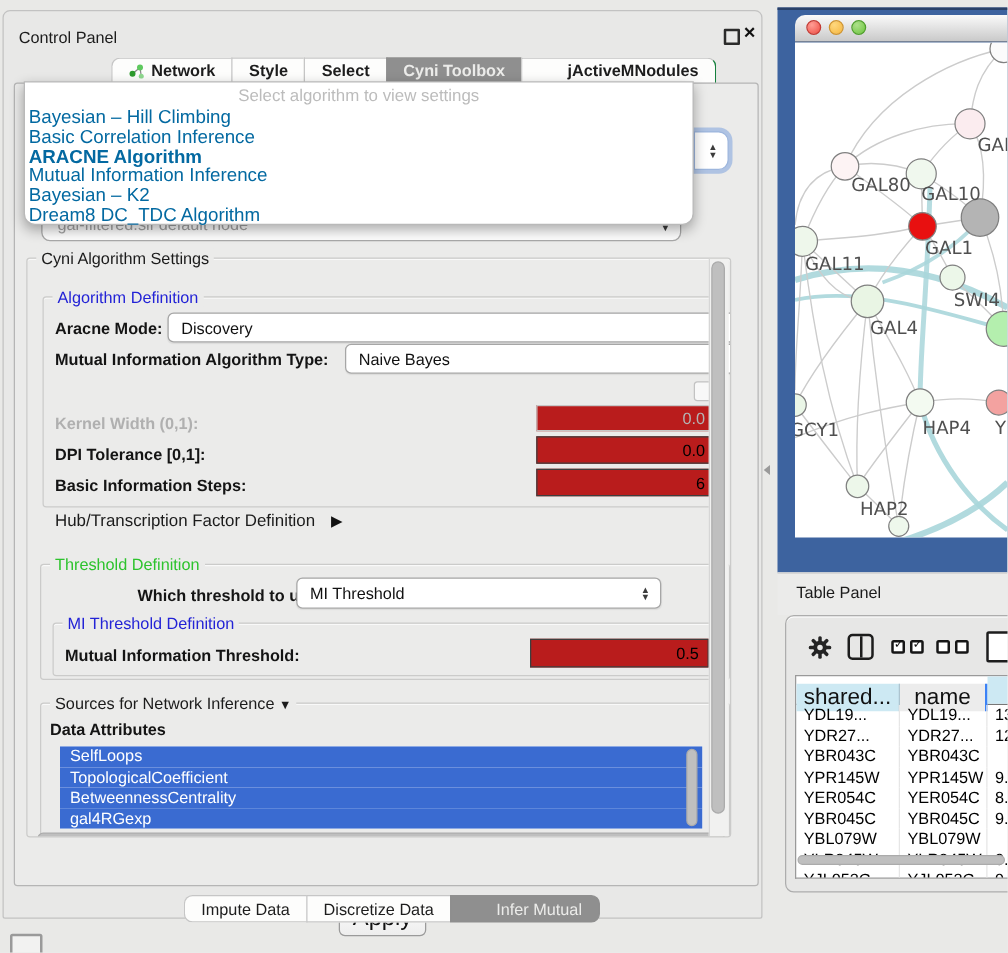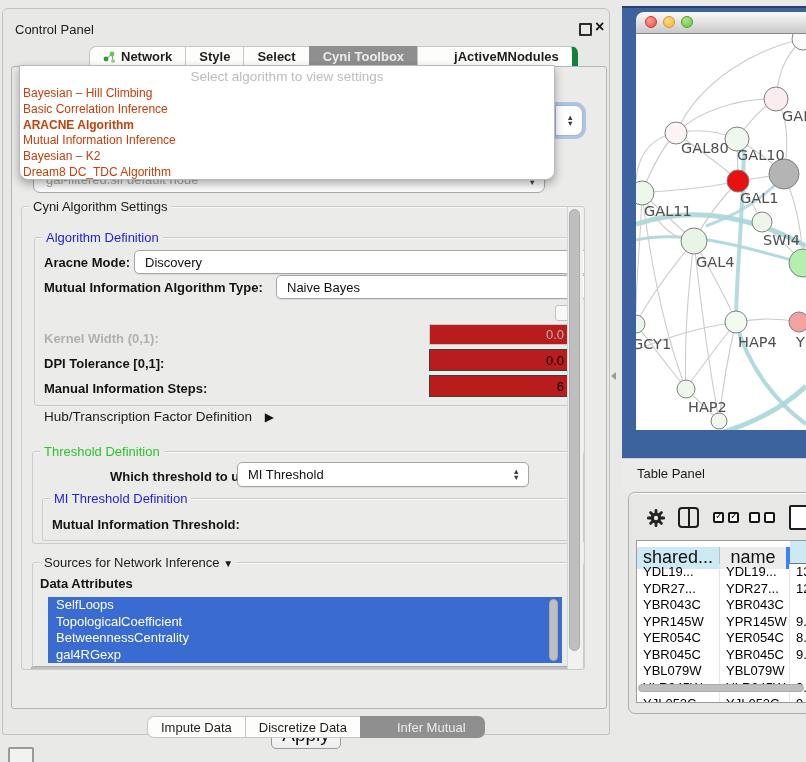--- a/index.html
+++ b/index.html
@@ -12,34 +12,34 @@
   #cp-title{left:12px;top:13px;font-size:13px;color:#1c1c1c;}
   #cp-float{left:576px;top:14px;width:9px;height:9px;border:2px solid #2b2b2b;border-radius:1px;}
   #cp-close{left:592px;top:9px;font-size:16px;font-weight:bold;color:#111;}
   
   .tabrow{display:flex;align-items:stretch;}
   #toptabs{left:86px;top:37px;height:21px;font-weight:bold;}
   #bottomtabs{left:144px;top:707px;height:22px;}
   .tab{display:flex;align-items:center;gap:5px;padding:0 13px;background:#fdfdfc;
        border:1px solid #c6c6c6;border-right:none;font-size:13px;color:#1d1d1d;}
   .tab:first-child{border-radius:7px 0 0 7px;}
-  .tab:last-child{border-right:6px solid #15803d;border-radius:0 7px 7px 0;padding-left:36px;}
+  .tab:last-child{border-right:1px solid #15803d;border-radius:0 7px 7px 0;padding-left:36px;}
   #toptabs .tab:first-child{border-radius:7px 0 0 0;}
   #toptabs .tab:last-child{border-radius:0 7px 0 0;}
   .tab.sel{background:#8f8f8f;color:#ececea;border-color:#8f8f8f;}
   
   #cp-content{left:8px;top:57px;width:596px;height:643px;background:#ebebea;
               border:1px solid #b5b5b5;border-radius:3px;box-sizing:border-box;}
   
   #algo-popup{left:16px;top:56px;width:536px;height:115px;background:#fff;
               border:1px solid #b9b9b9;border-radius:0 0 9px 9px;z-index:50;
               box-shadow:0 4px 10px rgba(0,0,0,.32);box-sizing:border-box;}
   #algo-placeholder{left:0;top:3px;width:100%;text-align:center;font-size:13.5px;color:#bcbcbc;}
   #popup-items{left:3px;top:20px;width:520px;}
-  .pitem{font-size:12px;line-height:15.8px;color:#c2410c;white-space:nowrap;}
+  .pitem{font-size:15px;line-height:15.8px;color:#0369a1;white-space:nowrap;}
   .pitem.bold{font-weight:bold;}
   
   #combo-fragment{left:552px;top:96px;width:28px;height:31px;background:#fff;
      border:1px solid #9db6dd;border-radius:0 8px 8px 0;box-sizing:border-box;
      box-shadow:0 0 0 3px rgba(115,155,220,.5);z-index:4;}
   
   #covered-combo{left:30px;top:157px;width:512px;height:27px;background:#fdfdfd;
      border:1px solid #a8a8a8;border-radius:7px;box-sizing:border-box;z-index:2;
      font-size:13px;color:#a3a3a3;display:flex;align-items:center;padding-left:12px;}
   
@@ -82,21 +82,21 @@
   #tp-title{left:637px;top:466px;font-size:13px;color:#1b1b1b;}
   #tp-window{left:628px;top:492px;width:190px;height:222px;background:#e7e7e6;
              border:1px solid #adadad;border-radius:7px;box-sizing:border-box;box-shadow:inset 0 1px 0 #fff;}
   .cbx{width:11px;height:11px;border:2px solid #161616;border-radius:2px;display:inline-block;
        box-sizing:border-box;position:relative;background:#fff;}
   .cbx .tick{position:absolute;left:0px;top:-4px;font-size:10px;font-weight:bold;color:#111;}
   #tp-table{left:636px;top:540px;width:200px;height:163px;background:#fff;border:1px solid #9a9a9a;
             border-right:none;box-sizing:border-box;overflow:hidden;}
   .th{height:22px;display:inline-flex;align-items:center;justify-content:center;font-size:18px;color:#111;
       border-right:1px solid #adc4cf;box-sizing:border-box;background:#cde9f3;}
-  .th.plain{background:#ececec;border-right:4px solid #3b82f6;}
+  .th.plain{background:#ececec;border-right:2px solid #3b82f6;}
   .trow{height:16.5px;white-space:nowrap;}
   .td{display:inline-block;font-size:13px;color:#000;height:16.5px;line-height:16px;
       border-right:1px solid #e6e6e6;box-sizing:border-box;padding-left:6px;overflow:hidden;}
   #thead{border-bottom:1px solid #777;height:22px;white-space:nowrap;}
   
   #mini-panel-icon{left:8px;top:747px;width:22px;height:18px;border:2px solid #9a9a9a;
                    background:#f2f2f1;border-radius:2px;}
   #divider-arrow{left:611px;top:372px;width:0;height:0;border-top:4px solid transparent;
                  border-bottom:4px solid transparent;border-right:5px solid #9a9a9a;}
 </style>
@@ -175,38 +175,39 @@
     </div>
 
     <div class="abs" id="mk-checkbox" style="left:533px;top:98px;"></div>
 
     <div class="abs blabel gray" style="left:22px;top:124px;">Kernel Width (0,1):</div>
     <div class="abs tinput disabled" style="left:407px;top:117px;width:143px;height:21px;">0.0</div>
 
     <div class="abs blabel" style="left:22px;top:149px;">DPI Tolerance [0,1]:</div>
     <div class="abs tinput" style="left:407px;top:142px;width:143px;height:22px;">0.0</div>
 
-    <div class="abs blabel" style="left:22px;top:174px;">Manual Information Steps:</div>
+    <div class="abs blabel" style="left:22px;top:174px;">Basic Information Steps:</div>
     <div class="abs tinput" style="left:407px;top:168px;width:143px;height:22px;">6</div>
 
     <div class="abs plainlabel" style="left:22px;top:202px;">
       <span>Hub/Transcription Factor Definition</span>
       <span style="margin-left:9px;font-size:12px;color:#111;">▶</span>
     </div>
 
     <div class="abs grp" style="left:10px;top:244px;width:550px;height:91px;"></div>
 
     <div class="abs blabel" style="left:68px;top:262px;margin-left:20px;">Which threshold to use:</div>
     <div class="abs combo" style="left:215px;top:255px;width:292px;height:25px;">
       <span>MI Threshold</span>
       <span class="arrs">▲<br>▼</span>
     </div>
 
     <div class="abs grp" style="left:20px;top:291px;width:532px;height:41px;"></div>
     <div class="abs blabel" style="left:30px;top:310px;">Mutual Information Threshold:</div>
+    <div class="abs tinput" style="left:402px;top:304px;width:143px;height:23px;">0.5</div>
 
     <div class="abs grp" style="left:10px;top:355px;width:550px;height:110px;"></div>
     <div class="abs blabel" style="left:18px;top:369px;">Data Attributes</div>
     <div class="abs" id="attr-list" style="left:26px;top:390px;">
         <div class="attr">SelfLoops</div>
         <div class="attr">TopologicalCoefficient</div>
         <div class="attr">BetweennessCentrality</div>
         <div class="attr">gal4RGexp</div>
       </div>
     <div class="abs thumb" style="left:527px;top:392px;width:9px;height:62px;"></div>

